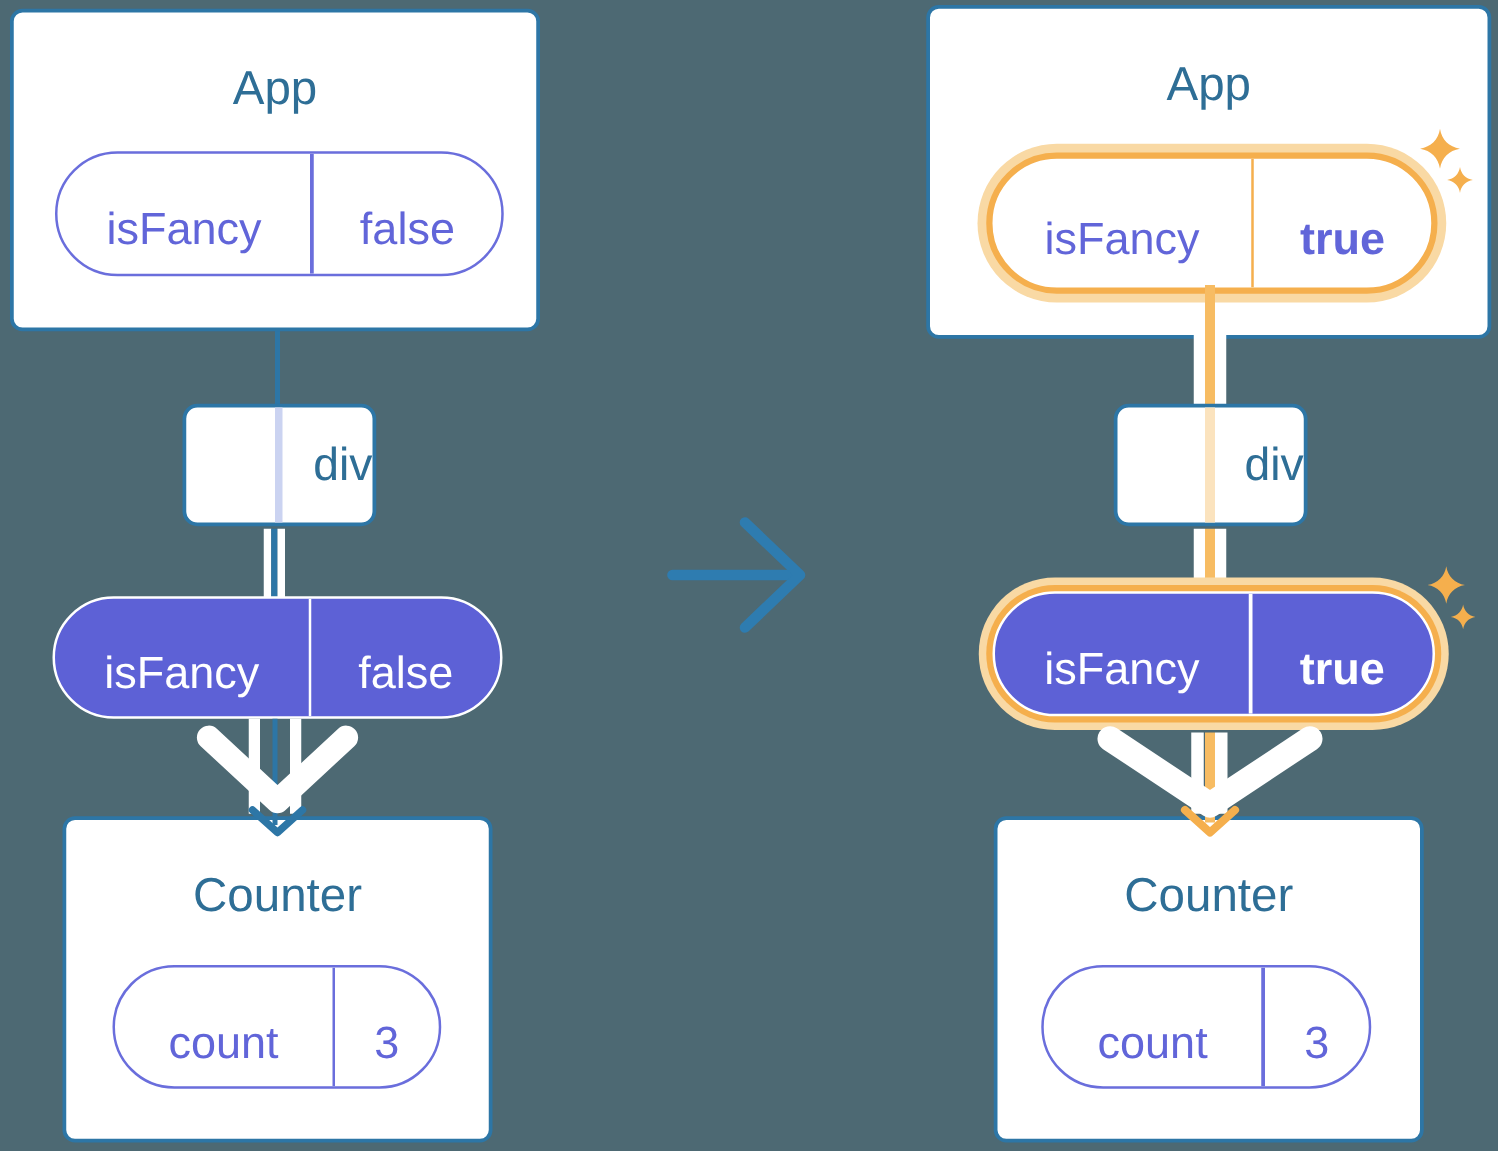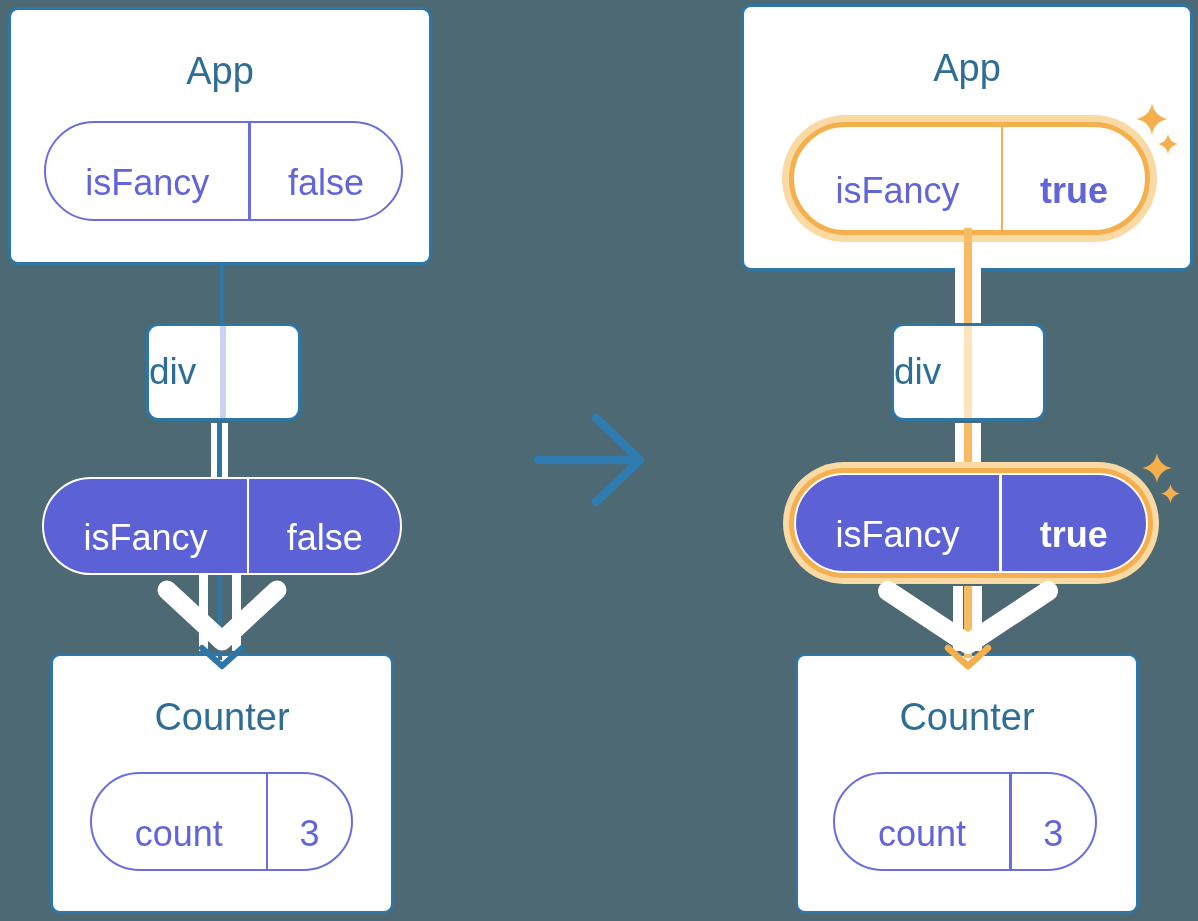--- a/index.html
+++ b/index.html
@@ -44,21 +44,21 @@
     box-shadow:0 0 0 5px var(--highlight-orange),0 0 0 11px var(--highlight-halo);}
   .pill-hi-filled .divider{background:var(--white);}
 
   .vline{position:absolute;}
   .z1{z-index:1}.z3{z-index:3}.z4{z-index:4}.z5{z-index:5}
   .white-bar{background:var(--white);}
   .blue-line{background:var(--card-border);}
   .orange-line{background:var(--highlight-line);}
 
   .div-box{position:absolute;border:3px solid var(--card-border);border-radius:12px;background:var(--white);
-    display:flex;align-items:center;justify-content:flex-start;z-index:4;}
+    display:flex;align-items:center;justify-content:flex-end;z-index:4;}
   .div-box .div-label{position:relative;z-index:1;font-size:37px;font-weight:500;color:var(--title-text);}
   .inner-flow{position:absolute;top:0;bottom:0;z-index:0;}
 
   svg{position:absolute;overflow:visible;}
   .sparkle{fill:var(--highlight-orange);}
 </style>
 </head>
 <body>
 
 <div class="canvas">

